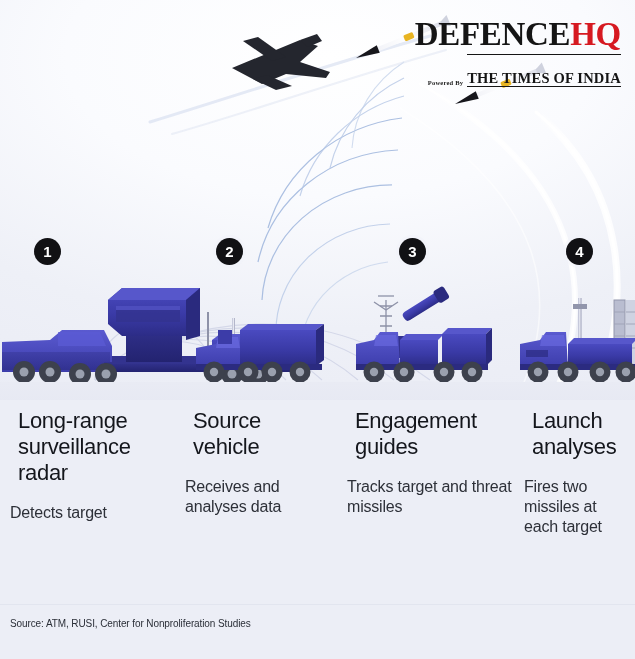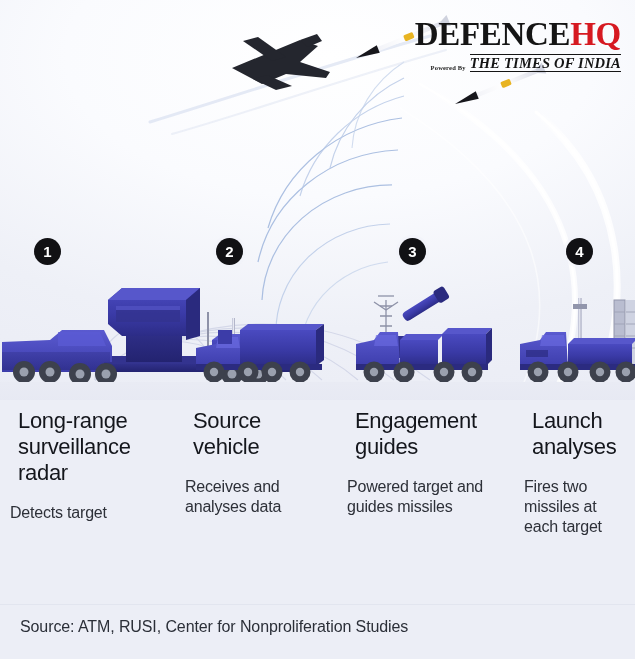--- a/index.html
+++ b/index.html
@@ -50,44 +50,43 @@
   .logo-powered{
     font-family:"Liberation Serif", serif;
     font-size:6.5px;font-weight:bold;color:#222;
     letter-spacing:.2px;padding-bottom:1px;white-space:nowrap;
   }
   .logo-toi{
     font-family:"Liberation Serif", serif;
     font-size:14.5px;font-weight:bold;color:#151515;
     letter-spacing:.2px;white-space:nowrap;line-height:1;
     border-top:1.4px solid #151515;border-bottom:1.4px solid #151515;
-    padding:1px 0 0 0;
-    font-style:italic;
+    padding:16px 0 0 0;
   }
 
   
   .cols{position:absolute;left:0;top:400px;width:635px;height:205px;}
   .col{position:absolute;top:0;}
   .c1{left:10px;width:166px;}
   .c2{left:185px;width:150px;}
   .c3{left:347px;width:172px;}
   .c4{left:524px;width:108px;}
   .col h3{
     margin:8px;font-size:22px;font-weight:normal;line-height:1.18;
     color:#14161c;letter-spacing:-.3px;
   }
   .col p{
     margin:17px 0 0 0;font-size:16px;line-height:1.26;
     color:#2d3038;letter-spacing:-.2px;font-weight:400;
   }
 
   
   .source{
-    position:absolute;left:20px;top:618px;
-    font-size:16px;color:#2b2f38;letter-spacing:-.1px;
+    position:absolute;left:10px;top:618px;
+    font-size:10px;color:#2b2f38;letter-spacing:-.1px;
   }
   .divider{position:absolute;left:0;top:604px;width:635px;height:1px;background:#e2e5ef;}
 </style>
 </head>
 <body>
 
 <div id="stage">
 
   <div class="scene">
 
@@ -363,21 +362,21 @@
       <p>Detects target</p>
     </div>
 
     <div class="col c2">
       <h3>Source vehicle</h3>
       <p>Receives and analyses data</p>
     </div>
 
     <div class="col c3">
       <h3>Engagement guides</h3>
-      <p>Powered target and guides missiles</p>
+      <p>Tracks target and threat missiles</p>
     </div>
 
     <div class="col c4">
       <h3>Launch analyses</h3>
       <p>Fires two missiles at each target</p>
     </div>
 
   </div>
 
   <div class="divider"></div>

